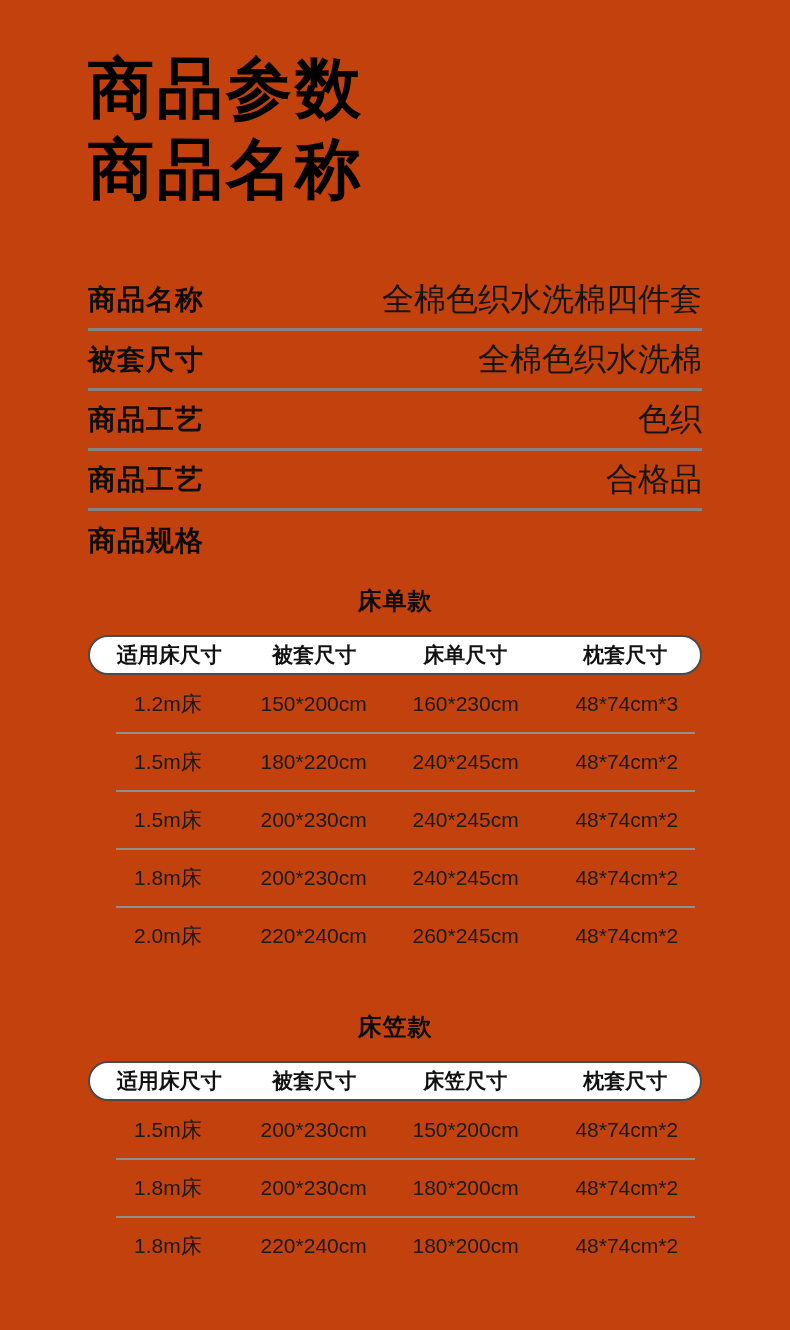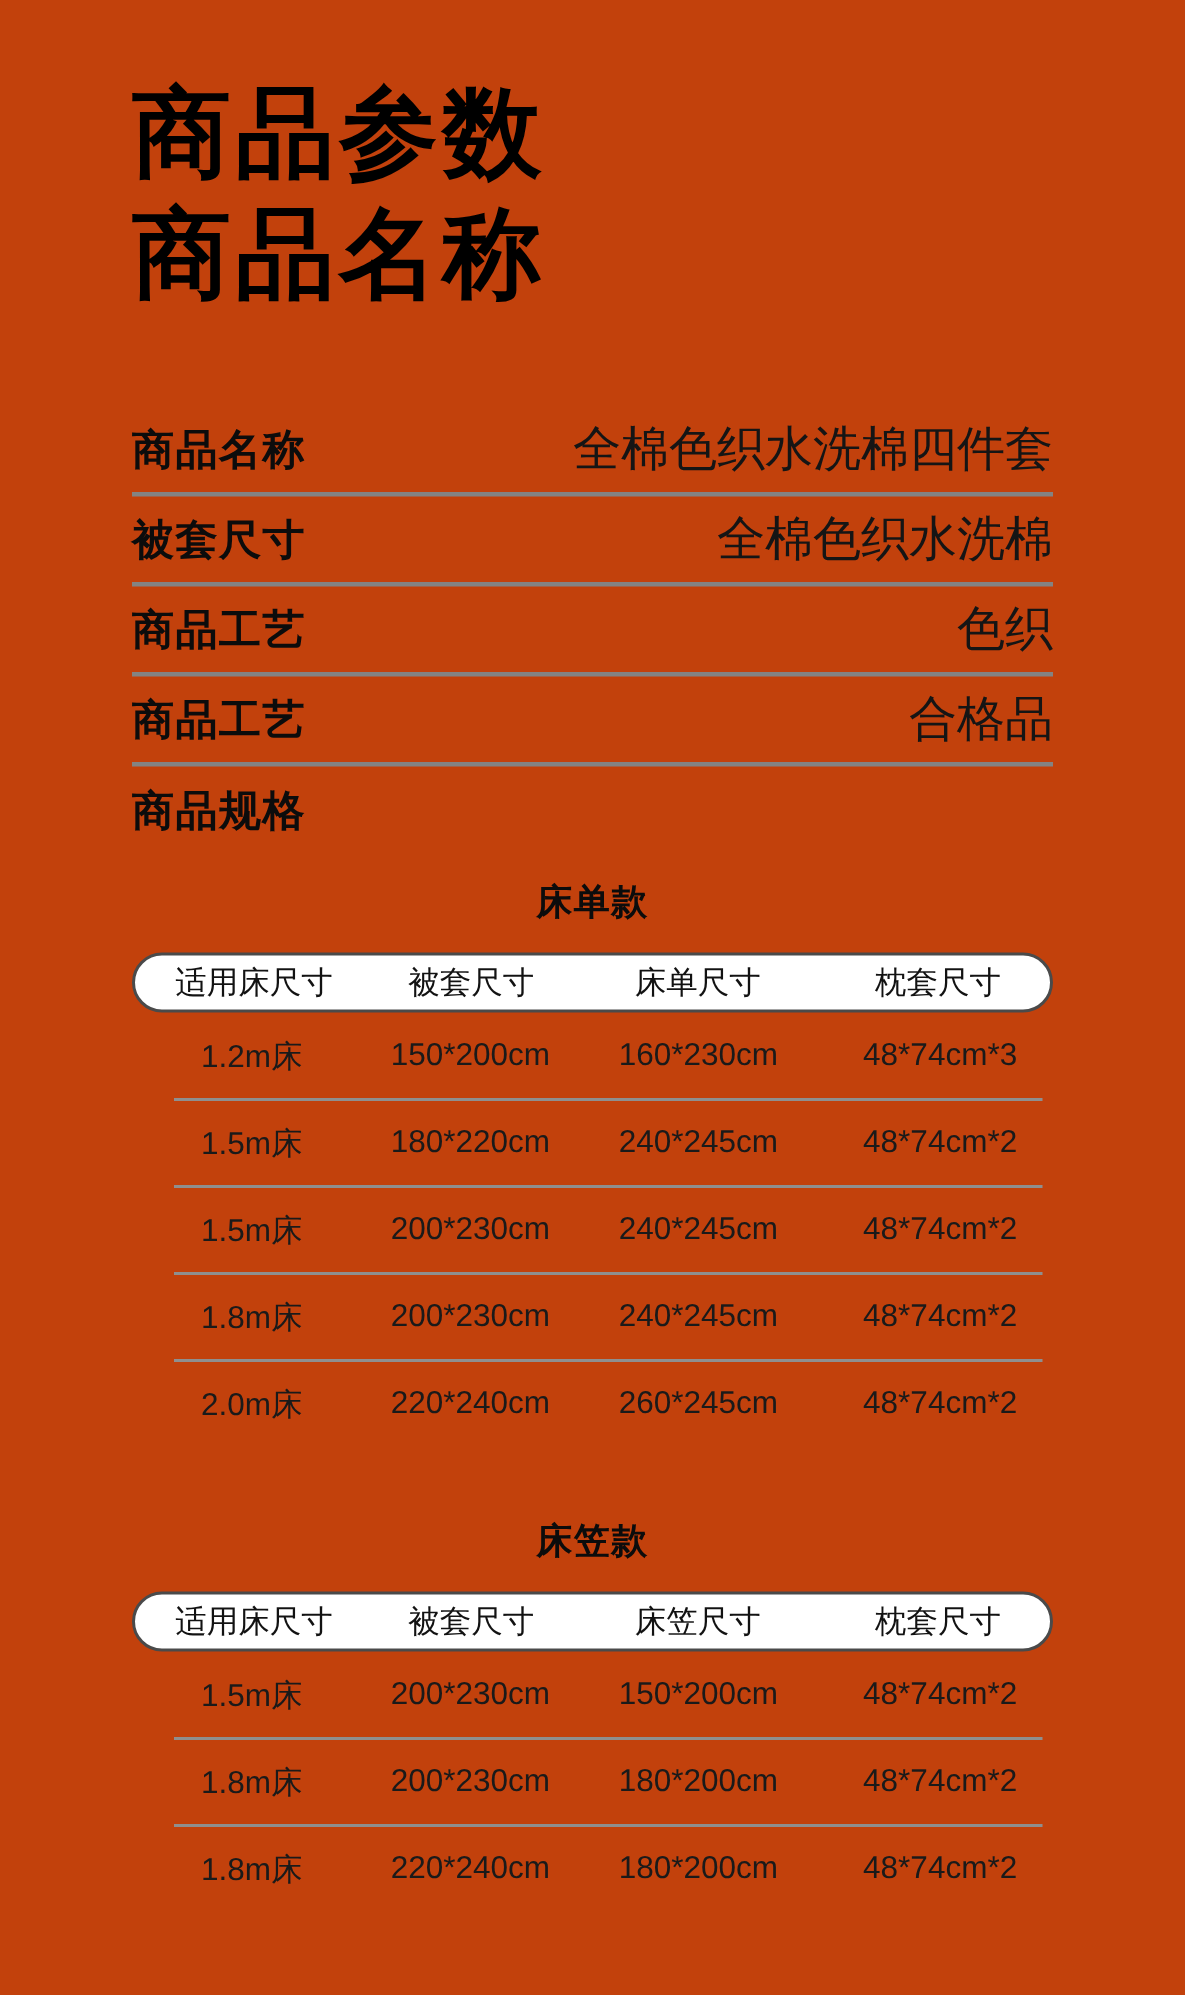--- a/index.html
+++ b/index.html
@@ -52,21 +52,21 @@
     height:40px;
     border:2px solid #4a4a4a;
     border-radius:21px;
     display:flex;
     align-items:center;
     background:#fff;
   }
   .hcell {
     text-align:center;
     font-size:21px;
-    font-weight:400;
+    font-weight:700;
     color:#121212;
   }
   .hcell:nth-child(1), .tcell:nth-child(1) { width:26%; }
   .hcell:nth-child(2), .tcell:nth-child(2) { width:21.5%; }
   .hcell:nth-child(3), .tcell:nth-child(3) { width:28%; }
   .hcell:nth-child(4), .tcell:nth-child(4) { width:24.5%; }
   .trow {
     height:58px;
     display:flex;
     align-items:center;

